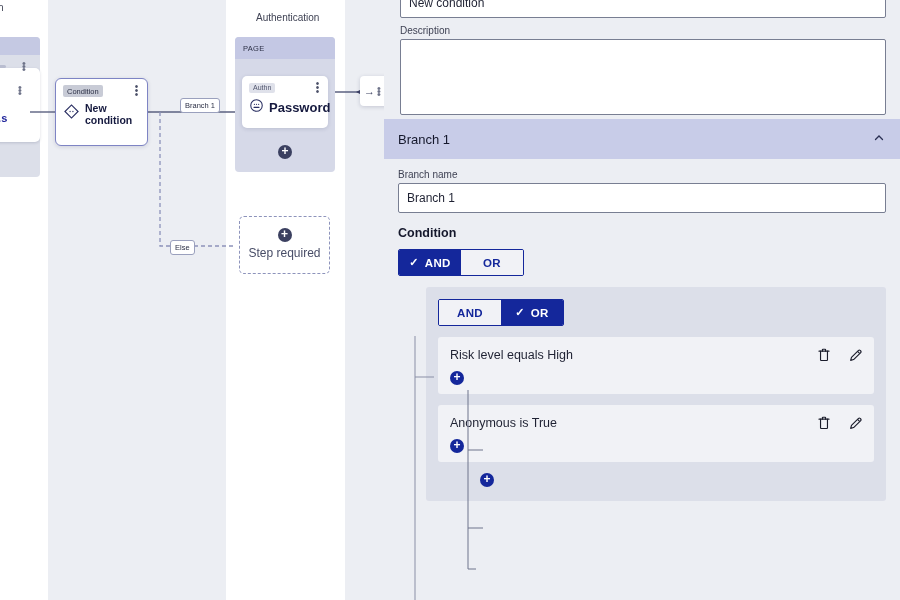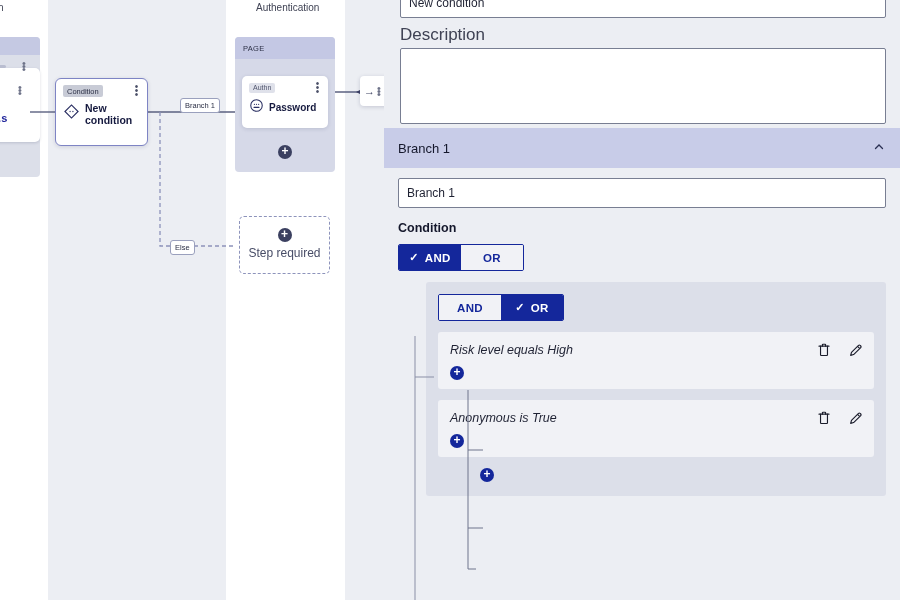--- a/index.html
+++ b/index.html
@@ -28,21 +28,21 @@
   .lane.l1 { left: 48px;  width: 178px; }
   .lane.l2 { left: 345px; width: 120px; }
 
   .lane-title {
     position: absolute;
     font-size: 10px;
     color: #3f4254;
     white-space: nowrap;
   }
   .lane-title.t0 { left: -18px; top: 2px; }
-  .lane-title.t1 { left: 256px; top: 2px; }
+  .lane-title.t1 { left: 256px; top: 12px; }
 
   
   .ghost-group {
     position: absolute; left: -42px; top: 37px;
     width: 82px; height: 140px;
     background: #dcdfe9; border-radius: 4px;
   }
   .ghost-group .gg-head {
     height: 18px; background: #c5c9e3; border-radius: 4px 4px 0 0;
   }
@@ -182,21 +182,21 @@
     margin-top: -12px;
   }
   .inp {
     width: 100%; height: 30px;
     background: #fff; border: 1px solid #787e92; border-radius: 2px;
     font-family: "Liberation Sans", sans-serif;
     font-size: 12px; color: #1f2233;
     padding: 0 8px;
     outline: none;
   }
-  .lbl { font-size: 17px; color: #3f4254; margin: 7px 0 3px; display:block; }
+  .lbl { font-size: 10px; color: #3f4254; margin: 7px 0 3px; display:block; }
   textarea.inp { height: 76px; padding: 6px 8px; resize: none; }
 
   .sec-title { font-size: 12.5px; font-weight: bold; color: #14172b; margin: 13px 0 9px; }
 
   .branch-card { background: #eceef3; }
   .branch-head {
     background: #c8cce8;
     height: 40px; display: flex; align-items: center; justify-content: space-between;
     padding: 0 14px;
   }
@@ -224,21 +224,21 @@
     border-radius: 3px;
     margin: 11px 0 0 28px;
     padding: 12px 12px 14px 12px;
   }
   .cond-row {
     position: relative;
     background: #f1f2f6; border-radius: 3px;
     margin-bottom: 11px;
     padding: 11px 12px 9px 12px;
   }
-  .cond-row .cr-txt { font-size: 12.5px; color: #1f2233; font-style: italic; }
+  .cond-row .cr-txt { font-size: 12.5px; color: #1f2233; }
   .cr-actions { position: absolute; right: 10px; top: 10px; display: flex; gap: 16px; }
   .icon-btn { width: 16px; height: 16px; color: #1a1c2b; cursor: pointer; }
   .plus-sm {
     width: 14px; height: 14px; border-radius: 50%;
     background: #14279B; color: #fff;
     font-size: 12px; line-height: 13.5px; text-align: center; font-weight: bold;
     margin-top: 9px;
   }
   .plus-sm.tail { margin: 0 0 0 42px; }
 
@@ -319,21 +319,21 @@
       <div class="node-body">
         <span class="ico-face">
           <svg width="15" height="15" viewBox="0 0 24 24" fill="none" stroke="#2a2f62" stroke-width="1.7">
             <circle cx="12" cy="12" r="9.2"></circle>
             <circle cx="8.6" cy="10" r="1" fill="#2a2f62" stroke="none"></circle>
             <circle cx="12" cy="10" r="1" fill="#2a2f62" stroke="none"></circle>
             <circle cx="15.4" cy="10" r="1" fill="#2a2f62" stroke="none"></circle>
             <path d="M8 15 H16" stroke-linecap="round"></path>
           </svg>
         </span>
-        <span class="node-label" style="font-size:10px;max-width:none">Password</span>
+        <span class="node-label" style="font-size:13px;max-width:none">Password</span>
       </div>
     </div>
     <div class="plus-circle pg-plus">+</div>
 
     <div class="pill pill-branch">Branch 1</div>
     <div class="pill pill-else">Else</div>
 
     <div class="node-step">
       <div class="sp-ico">+</div>
       <div class="sp-txt">Step required</div>
@@ -365,20 +365,21 @@
       <div class="branch-head">
         <span class="bh-txt">Branch 1</span>
         <span class="chev">
           <svg width="14" height="14" viewBox="0 0 24 24" fill="none" stroke="#2a2f52" stroke-width="2.2" stroke-linecap="round">
             <path d="M6 14.5 L12 8.5 L18 14.5"></path>
           </svg>
         </span>
       </div>
 
       <div class="branch-body">
+        <label class="lbl" style="margin-top:0">Branch name</label>
         <input class="inp" value="Branch 1" style="">
 
         <div class="sec-title">Condition</div>
 
         <div class="toggle">
           <div class="seg on">
             <span class="ck">✓</span>
             <span>AND</span>
           </div>
           <div class="seg off">

